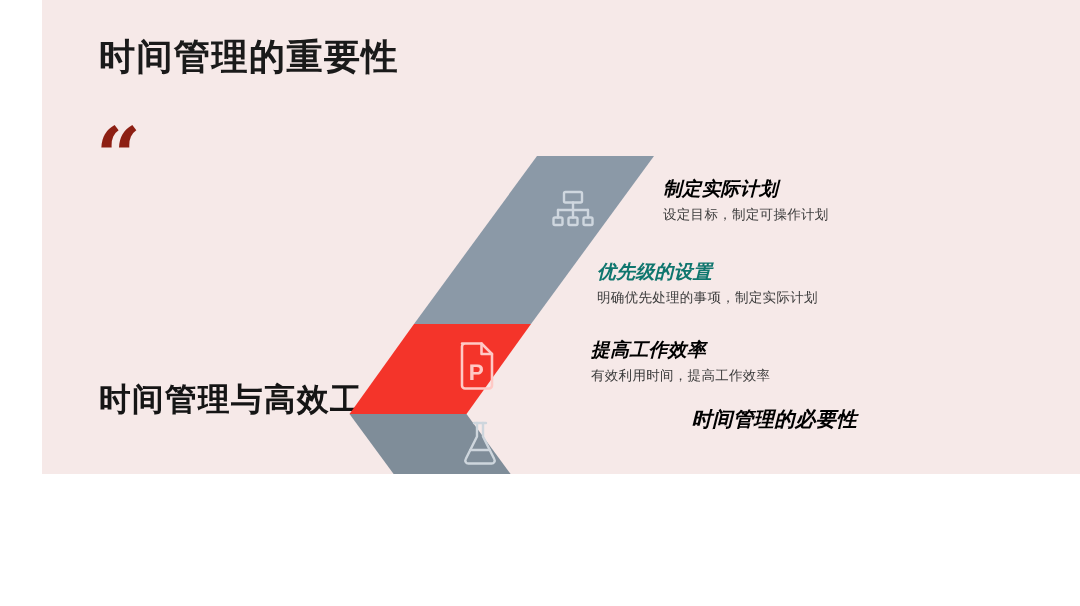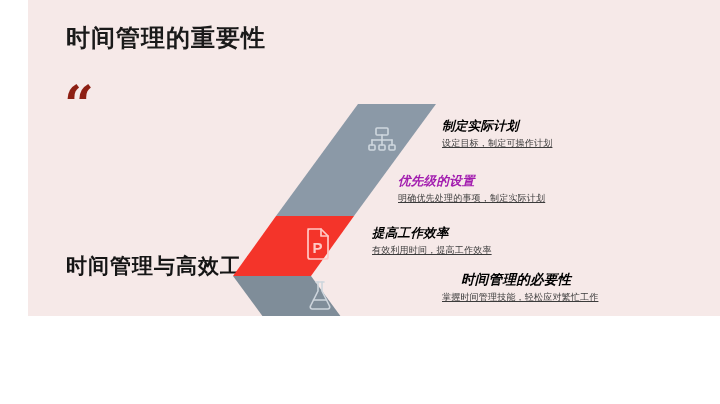--- a/index.html
+++ b/index.html
@@ -84,26 +84,25 @@
     margin: 0 0 3px 0;
     letter-spacing: 0.3px;
     font-style: italic;
   }
   .item-desc {
     font-size: 9px;
     line-height: 1.25;
     margin: 0;
     color: #3b3b3b;
     letter-spacing: 0.2px;
-    text-decoration: underline;
   }
 
   #item-text-0 { left: 414px; top: 119px; }
   #item-text-1 { left: 370px; top: 174px; }
-  #item-text-2 { left: 344px; top: 226px; }
+  #item-text-2 { left: 366px; top: 226px; }
   #item-text-3 { left: 414px; top: 272px; }
 
   #item-text-3 .item-heading { font-size: 13.5px; padding-left: 19px; }
 </style>
 </head>
 <body>
 
 <div id="slide">
 
   <div id="slide-title">时间管理的重要性</div>
@@ -158,27 +157,26 @@
       </g>
     </svg>
   </div>
 
   <div class="item-text" id="item-text-0">
     <p class="item-heading">制定实际计划</p>
     <p class="item-desc">设定目标，制定可操作计划</p>
   </div>
 
   <div class="item-text" id="item-text-1">
-    <p class="item-heading" style="color:#a21caf">优先级的设置</p>
+    <p class="item-heading" style="color:#0f766e">优先级的设置</p>
     <p class="item-desc">明确优先处理的事项，制定实际计划</p>
   </div>
 
   <div class="item-text" id="item-text-2">
     <p class="item-heading">提高工作效率</p>
     <p class="item-desc">有效利用时间，提高工作效率</p>
   </div>
 
   <div class="item-text" id="item-text-3">
     <p class="item-heading">时间管理的必要性</p>
-    <p class="item-desc">掌握时间管理技能，轻松应对繁忙工作</p>
   </div>
 
 </div>
 
 </body></html>

